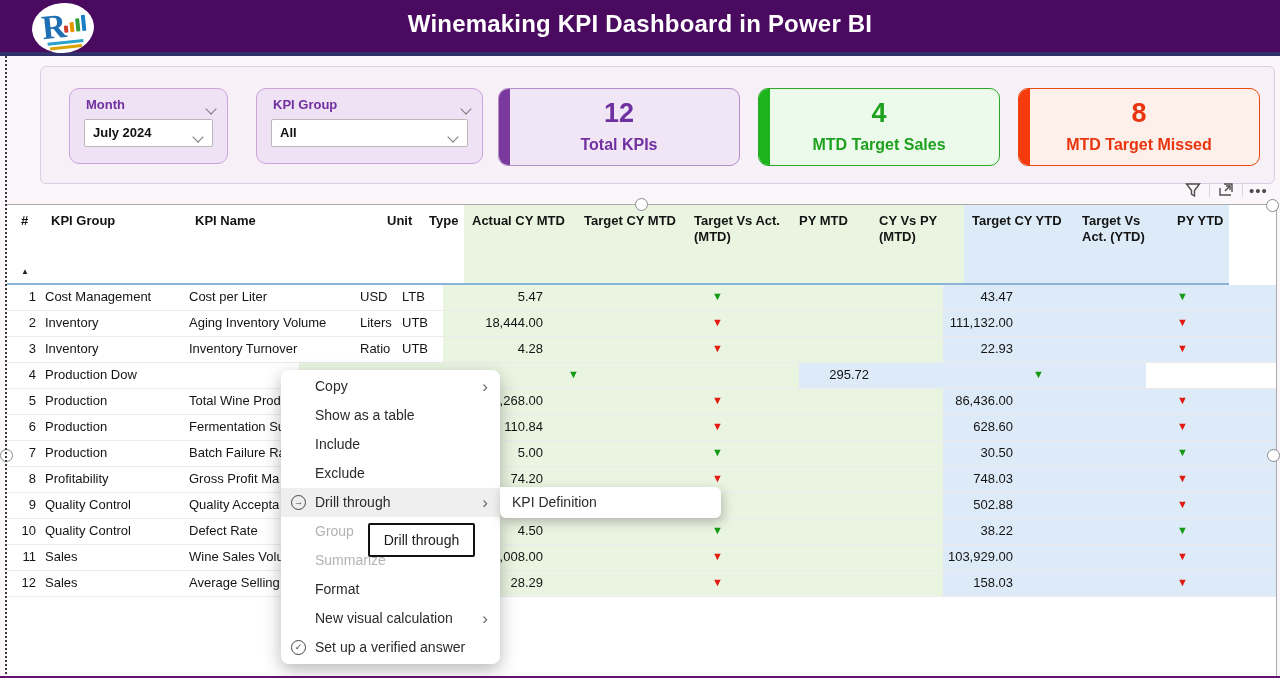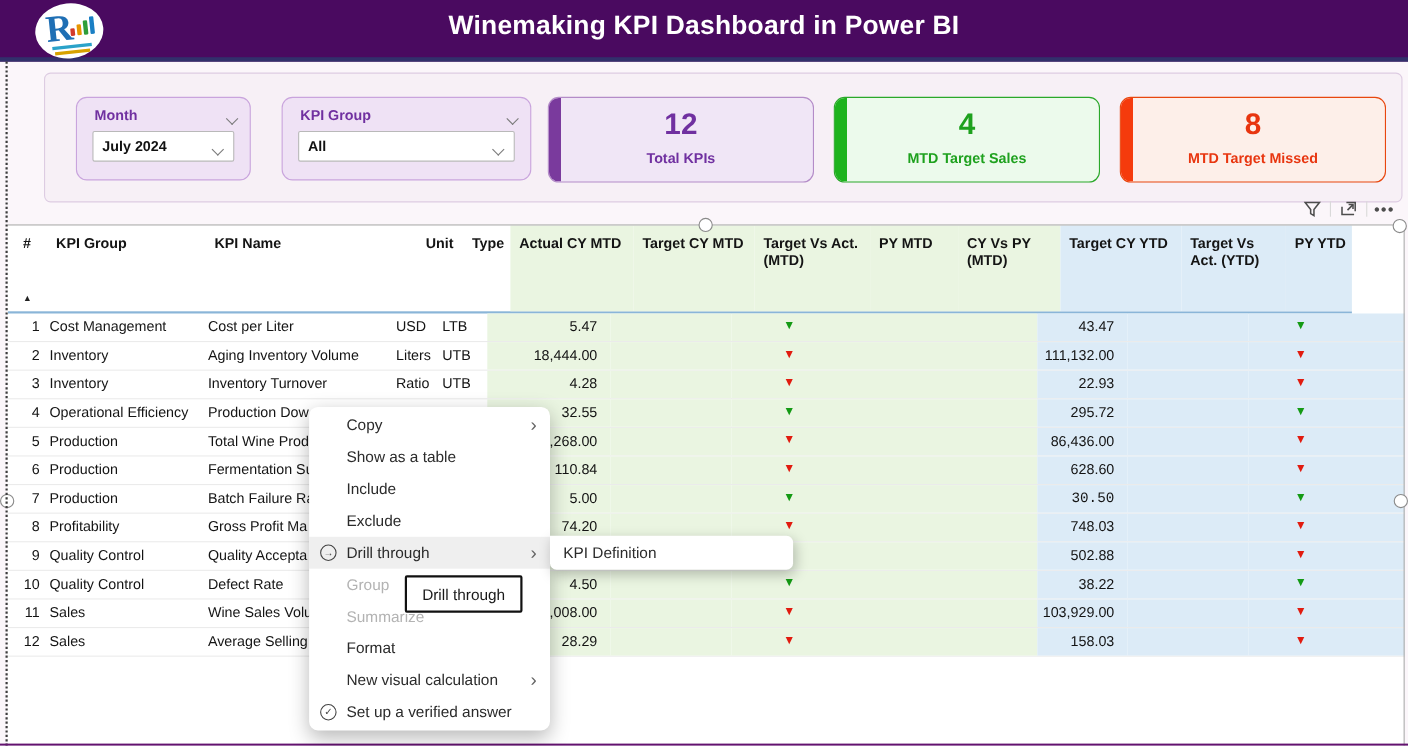--- a/index.html
+++ b/index.html
@@ -25,21 +25,21 @@
   .slicer{position:absolute;top:21px;height:74px;background:#efe2f5;border:1px solid #c9a4dd;border-radius:10px;}
   .slicer-label{position:absolute;left:16px;top:8px;font-size:13px;font-weight:bold;color:#7030a0;}
   .slicer-collapse{position:absolute;right:12px;top:10px;}
   .chev{display:inline-block;width:7px;height:7px;border-right:1.6px solid #7a7a7a;border-bottom:1.6px solid #7a7a7a;transform:rotate(45deg);}
   .slicer-dd{position:absolute;left:14px;right:14px;top:30px;height:26px;background:#ffffff;border:1px solid #b9b9b9;border-radius:2px;}
   .slicer-dd-value{position:absolute;left:8px;top:5px;font-size:13px;font-weight:bold;color:#111111;}
   .slicer-dd-chev{position:absolute;right:10px;top:7px;}
   .kpi-card{position:absolute;top:21px;width:240px;height:76px;border-radius:10px;border:1px solid;overflow:hidden;}
   .kpi-accent{position:absolute;left:0;top:0;width:11px;height:100%;}
   .kpi-value{position:absolute;left:0;top:9px;width:100%;text-align:center;font-size:27px;font-weight:bold;}
-  .kpi-label{position:absolute;left:0;top:47px;width:100%;text-align:center;font-size:13px;font-weight:bold;}
+  .kpi-label{position:absolute;left:0;top:47px;width:100%;text-align:center;font-size:16px;font-weight:bold;}
   
   .vtoolbar{position:absolute;left:1183px;top:180px;display:flex;align-items:center;gap:6px;z-index:3;color:#4d4d4d;}
   .vt-sep{width:1px;height:14px;background:#d9d9d9;}
   .vt-ic{width:20px;height:20px;display:flex;align-items:center;justify-content:center;}
   .vt-dots{font-size:15px;letter-spacing:1px;color:#4d4d4d;}
   
   .tbl-wrap{position:absolute;left:7px;top:204px;width:1270px;height:474px;background:#ffffff;overflow:hidden;z-index:1;}
   .tbl-topline{position:absolute;left:7px;top:204px;width:1269px;height:0;border-top:1px solid #ababab;z-index:2;}
   .tbl-rightline{position:absolute;left:1276px;top:204px;height:474px;border-left:1px solid #ababab;z-index:2;}
   .thead{position:absolute;left:0;top:1px;display:flex;height:78px;border-bottom:2px solid #8ab5d8;}
@@ -209,21 +209,20 @@
         <div class="td bg-green ind" style="width: 105px; color: rgb(225, 27, 15);">▼</div>
         <div class="td bg-green" style="width: 80px;"></div>
         <div class="td bg-green" style="width: 93px;"></div>
         <div class="td bg-blue val" style="width: 82px;">22.93</div>
         <div class="td bg-blue" style="width: 110px;"></div>
         <div class="td bg-blue ind" style="width: 95px; color: rgb(225, 27, 15);">▼</div>
         <div class="td bg-blue" style="width: 60px;"></div>
       </div>
       <div class="trow">
         <div class="td num" style="width: 36px;">4</div>
-        <div class="td txt" style="width: 144px;">Operational Efficiency</div>
         <div class="td txt" style="width: 171px;">Production Dow</div>
         <div class="td txt" style="width: 42px;"></div>
         <div class="td txt" style="width: 43px;"></div>
         <div class="td bg-green val" style="width: 112px;">32.55</div>
         <div class="td bg-green" style="width: 110px;"></div>
         <div class="td bg-green ind" style="width: 105px; color: rgb(20, 154, 20);">▼</div>
         <div class="td bg-green" style="width: 80px;"></div>
         <div class="td bg-green" style="width: 93px;"></div>
         <div class="td bg-blue val" style="width: 82px;">295.72</div>
         <div class="td bg-blue" style="width: 110px;"></div>
@@ -266,21 +265,21 @@
         <div class="td num" style="width: 36px;">7</div>
         <div class="td txt" style="width: 144px;">Production</div>
         <div class="td txt" style="width: 171px;">Batch Failure Ra</div>
         <div class="td txt" style="width: 42px;"></div>
         <div class="td txt" style="width: 43px;"></div>
         <div class="td bg-green val" style="width: 112px;">5.00</div>
         <div class="td bg-green" style="width: 110px;"></div>
         <div class="td bg-green ind" style="width: 105px; color: rgb(20, 154, 20);">▼</div>
         <div class="td bg-green" style="width: 80px;"></div>
         <div class="td bg-green" style="width: 93px;"></div>
-        <div class="td bg-blue val" style="width: 82px; font-family: Liberation Mono, monospace;">30.50</div>
+        <div class="td bg-blue val" style="width: 82px;">30.50</div>
         <div class="td bg-blue" style="width: 110px;"></div>
         <div class="td bg-blue ind" style="width: 95px; color: rgb(20, 154, 20);">▼</div>
         <div class="td bg-blue" style="width: 60px;"></div>
       </div>
       <div class="trow">
         <div class="td num" style="width: 36px;">8</div>
         <div class="td txt" style="width: 144px;">Profitability</div>
         <div class="td txt" style="width: 171px;">Gross Profit Ma</div>
         <div class="td txt" style="width: 42px;"></div>
         <div class="td txt" style="width: 43px;"></div>

